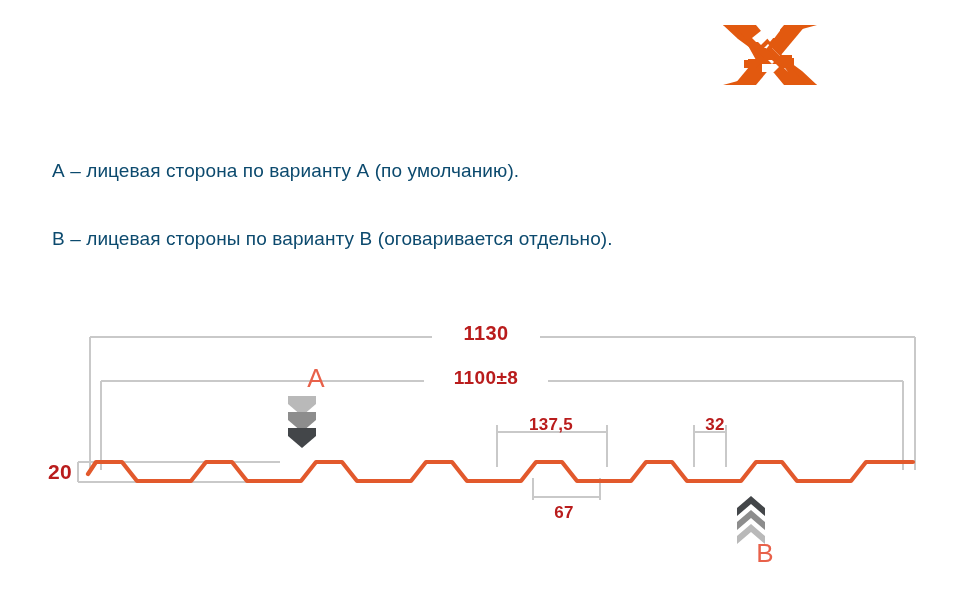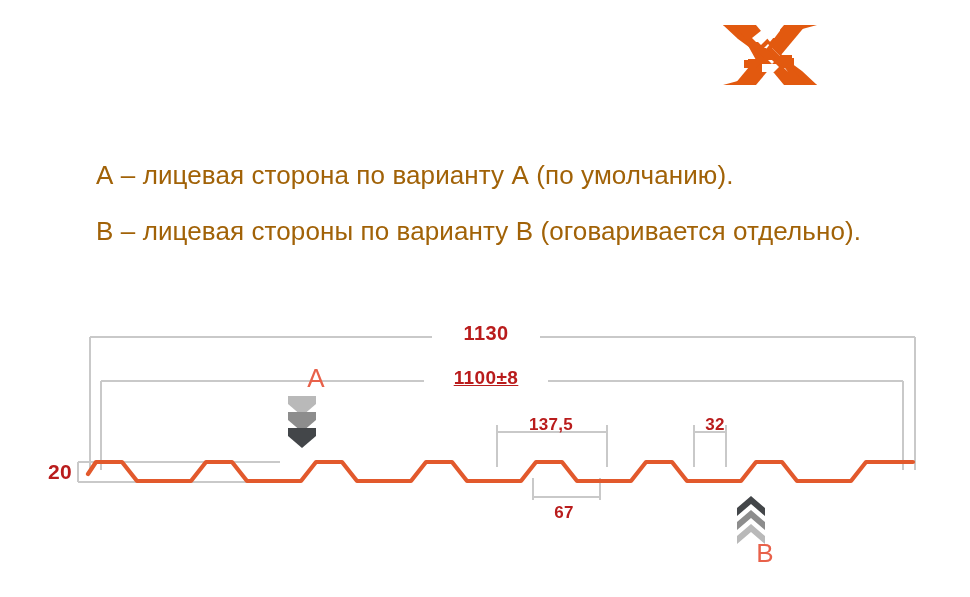--- a/index.html
+++ b/index.html
@@ -36,29 +36,28 @@
     left: 0px;
     top: 88px;
     width: 220px;
     height: 44px;
   }
 
   
   .note-line {
     position: absolute;
     left: 52px;
-    color: #a16207;
-    font-size: 26px;
+    color: #0c4a6e;
+    font-size: 19px;
     font-weight: 400;
     letter-spacing: 0.1px;
     white-space: nowrap;
-    margin-left: 44px;
   }
   #note-a { top: 160px; }
-  #note-b { top: 216px; text-align: right; }
+  #note-b { top: 228px; text-align: right; }
 
   
   #drawing {
     position: absolute;
     left: 0;
     top: 0;
     width: 970px;
     height: 597px;
   }
   .dim-label {
@@ -72,21 +71,20 @@
     left: 436px; top: 322px;
     width: 100px;
     font-size: 20px;
     letter-spacing: 0.4px;
   }
   #label-1100 {
     left: 426px; top: 367px;
     width: 120px;
     font-size: 19px;
     letter-spacing: 0.4px;
-    text-decoration: underline;
   }
   #label-1375 {
     left: 496px; top: 415px;
     width: 110px;
     font-size: 17px;
     letter-spacing: 0.3px;
   }
   #label-32 {
     left: 675px; top: 415px;
     width: 80px;

